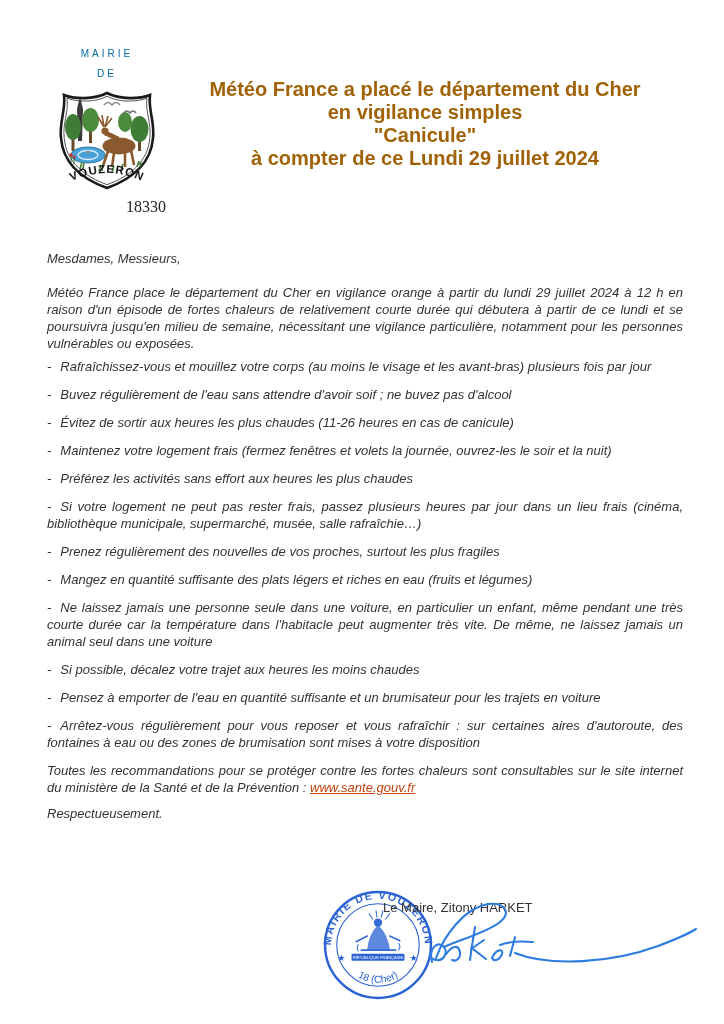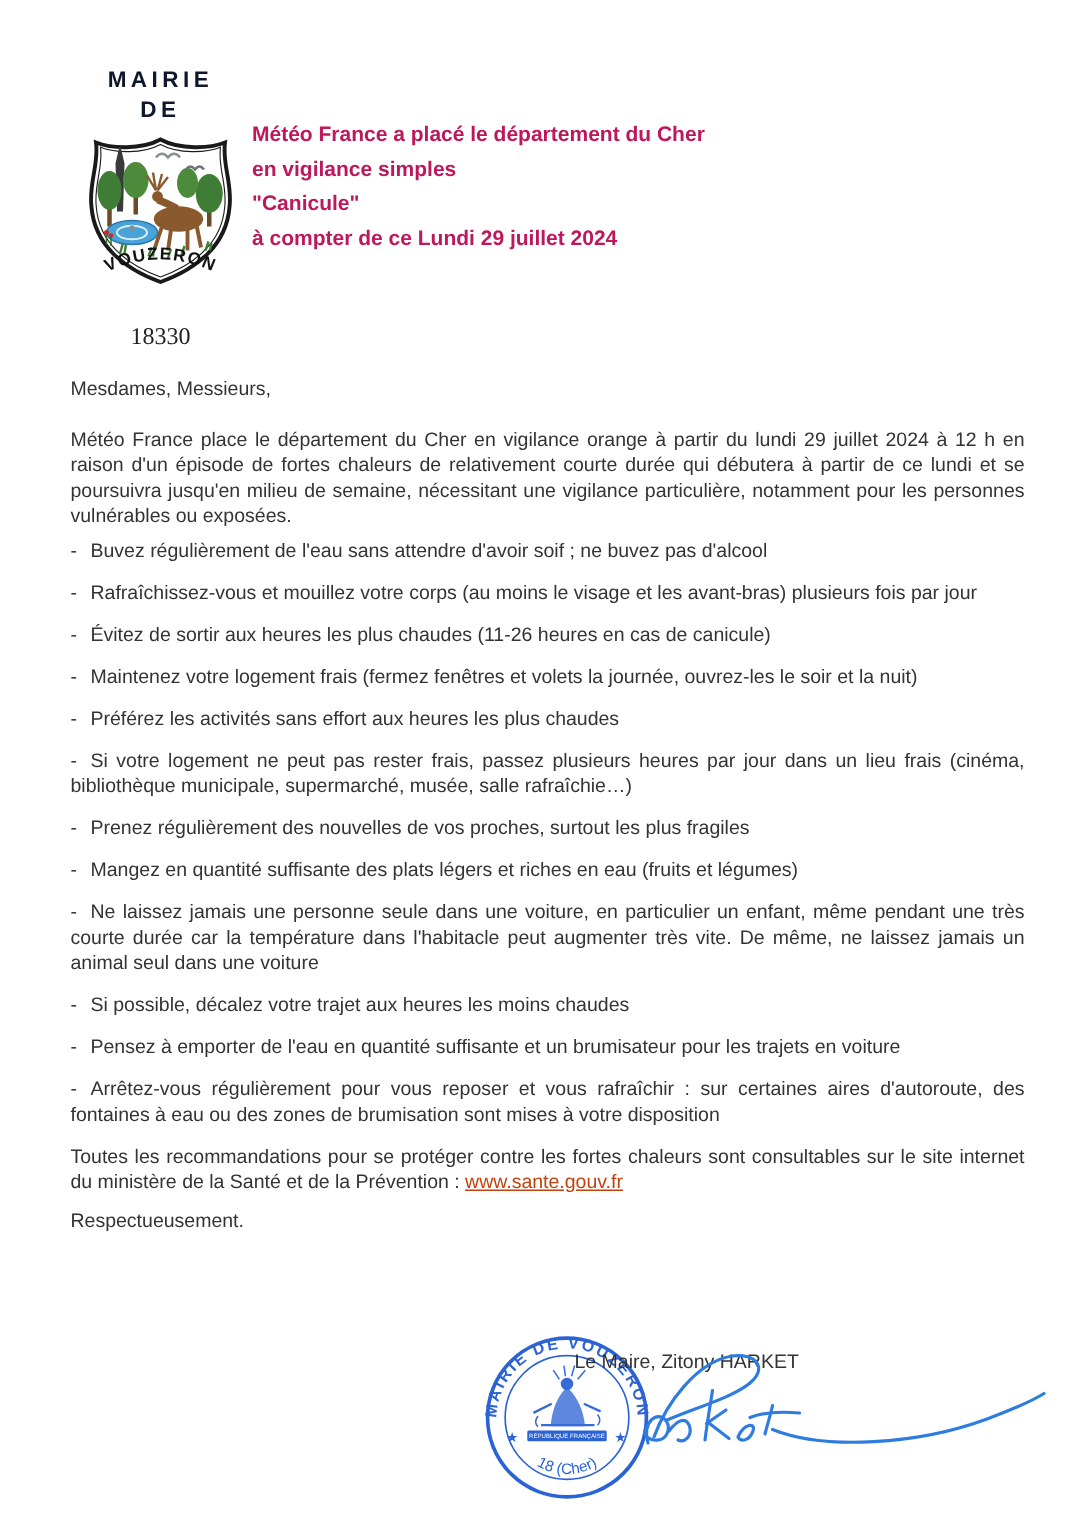--- a/index.html
+++ b/index.html
@@ -2,31 +2,31 @@
 <html lang="fr"><head>
 <meta charset="utf-8">
 <style>
   html,body{margin:0;padding:0;}
   body{
     width:724px;height:1024px;background:#ffffff;position:relative;
     font-family:"Liberation Sans", sans-serif;color:#333333;overflow:hidden;
   }
   
   .logo-block{position:absolute;left:48px;top:44px;width:118px;text-align:center;}
-  .org-line{font-size:15px;font-weight:bold;letter-spacing:3px;color:#0f172a;line-height:20px;}
+  .org-line{font-size:10px;font-weight:normal;letter-spacing:3px;color:#0369a1;line-height:20px;}
   .shield-svg{margin-top:5px;}
-  .postal{font-family:"Liberation Serif", serif;font-size:16px;color:#222;margin-top:20px;}
+  .postal{font-family:"Liberation Serif", serif;font-size:16px;color:#222;margin-top:3px;text-align:right;}
   
   .title-block{
-    position:absolute;left:168px;top:78px;width:514px;text-align:left;
-    color:#be185d;font-weight:bold;font-size:14px;line-height:23px;
+    position:absolute;left:168px;top:78px;width:514px;text-align:center;
+    color:#a16207;font-weight:bold;font-size:20px;line-height:23px;
   }
   
   .letter{position:absolute;left:47px;top:250px;width:636px;font-size:13px;line-height:17px;}
-  .letter p{margin:0;}
+  .letter p{margin:0;font-style:italic;}
   .salutation{margin:0 0 17px 0 !important;}
   .intro{text-align:justify;margin:0 0 6px 0 !important;}
   .advice-heading{font-weight:bold;margin:0 0 13px 0 !important;}
   .li{text-align:justify;margin:0 0 11px 0 !important;}
   .dash{display:inline-block;margin-right:9px;}
   .closing{text-align:justify;margin:1px 0 9px 0 !important;}
   .signoff{margin:0 !important;}
   a.site-link{color:#c2410c;text-decoration:underline;cursor:pointer;}
   
   .sig-area{position:absolute;left:0;top:884px;width:724px;height:140px;}
@@ -94,22 +94,22 @@
   <div>"Canicule"</div>
   <div>à compter de ce Lundi 29 juillet 2024</div>
 </div>
 
 <div class="letter">
   <p class="salutation">Mesdames, Messieurs,</p>
 
   <p class="intro">Météo France place le département du Cher en vigilance orange à partir du lundi 29 juillet 2024 à 12 h en raison d'un épisode de fortes chaleurs de relativement courte durée qui débutera à partir de ce lundi et se poursuivra jusqu'en milieu de semaine, nécessitant une vigilance particulière, notamment pour les personnes vulnérables ou exposées.</p>
 
 
+  <p class="li"><span class="dash">-</span><span>Rafraîchissez-vous et mouillez votre corps (au moins le visage et les avant-bras) plusieurs fois par jour</span></p>
   <p class="li"><span class="dash">-</span><span>Buvez régulièrement de l'eau sans attendre d'avoir soif ; ne buvez pas d'alcool</span></p>
-  <p class="li"><span class="dash">-</span><span>Rafraîchissez-vous et mouillez votre corps (au moins le visage et les avant-bras) plusieurs fois par jour</span></p>
   <p class="li"><span class="dash">-</span><span>Évitez de sortir aux heures les plus chaudes (11-26 heures en cas de canicule)</span></p>
   <p class="li"><span class="dash">-</span><span>Maintenez votre logement frais (fermez fenêtres et volets la journée, ouvrez-les le soir et la nuit)</span></p>
   <p class="li"><span class="dash">-</span><span>Préférez les activités sans effort aux heures les plus chaudes</span></p>
   <p class="li"><span class="dash">-</span><span>Si votre logement ne peut pas rester frais, passez plusieurs heures par jour dans un lieu frais (cinéma, bibliothèque municipale, supermarché, musée, salle rafraîchie…)</span></p>
   <p class="li"><span class="dash">-</span><span>Prenez régulièrement des nouvelles de vos proches, surtout les plus fragiles</span></p>
   <p class="li"><span class="dash">-</span><span>Mangez en quantité suffisante des plats légers et riches en eau (fruits et légumes)</span></p>
   <p class="li"><span class="dash">-</span><span>Ne laissez jamais une personne seule dans une voiture, en particulier un enfant, même pendant une très courte durée car la température dans l'habitacle peut augmenter très vite. De même, ne laissez jamais un animal seul dans une voiture</span></p>
   <p class="li"><span class="dash">-</span><span>Si possible, décalez votre trajet aux heures les moins chaudes</span></p>
   <p class="li"><span class="dash">-</span><span>Pensez à emporter de l'eau en quantité suffisante et un brumisateur pour les trajets en voiture</span></p>
   <p class="li"><span class="dash">-</span><span>Arrêtez-vous régulièrement pour vous reposer et vous rafraîchir : sur certaines aires d'autoroute, des fontaines à eau ou des zones de brumisation sont mises à votre disposition</span></p>

